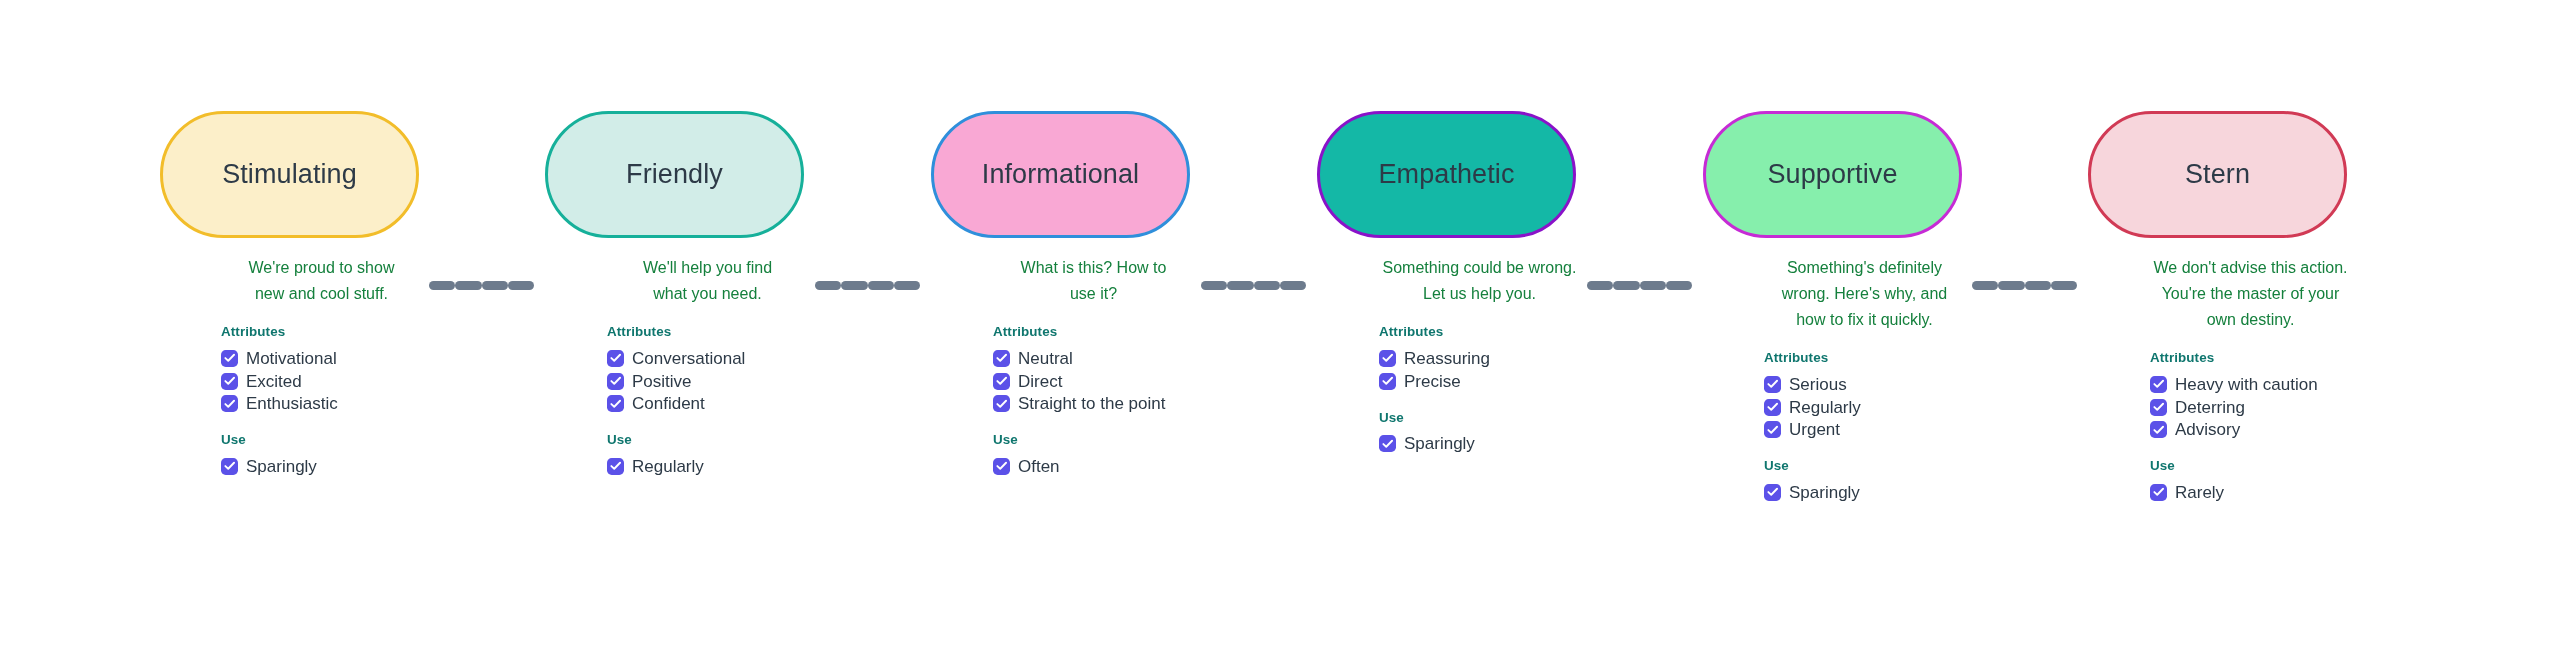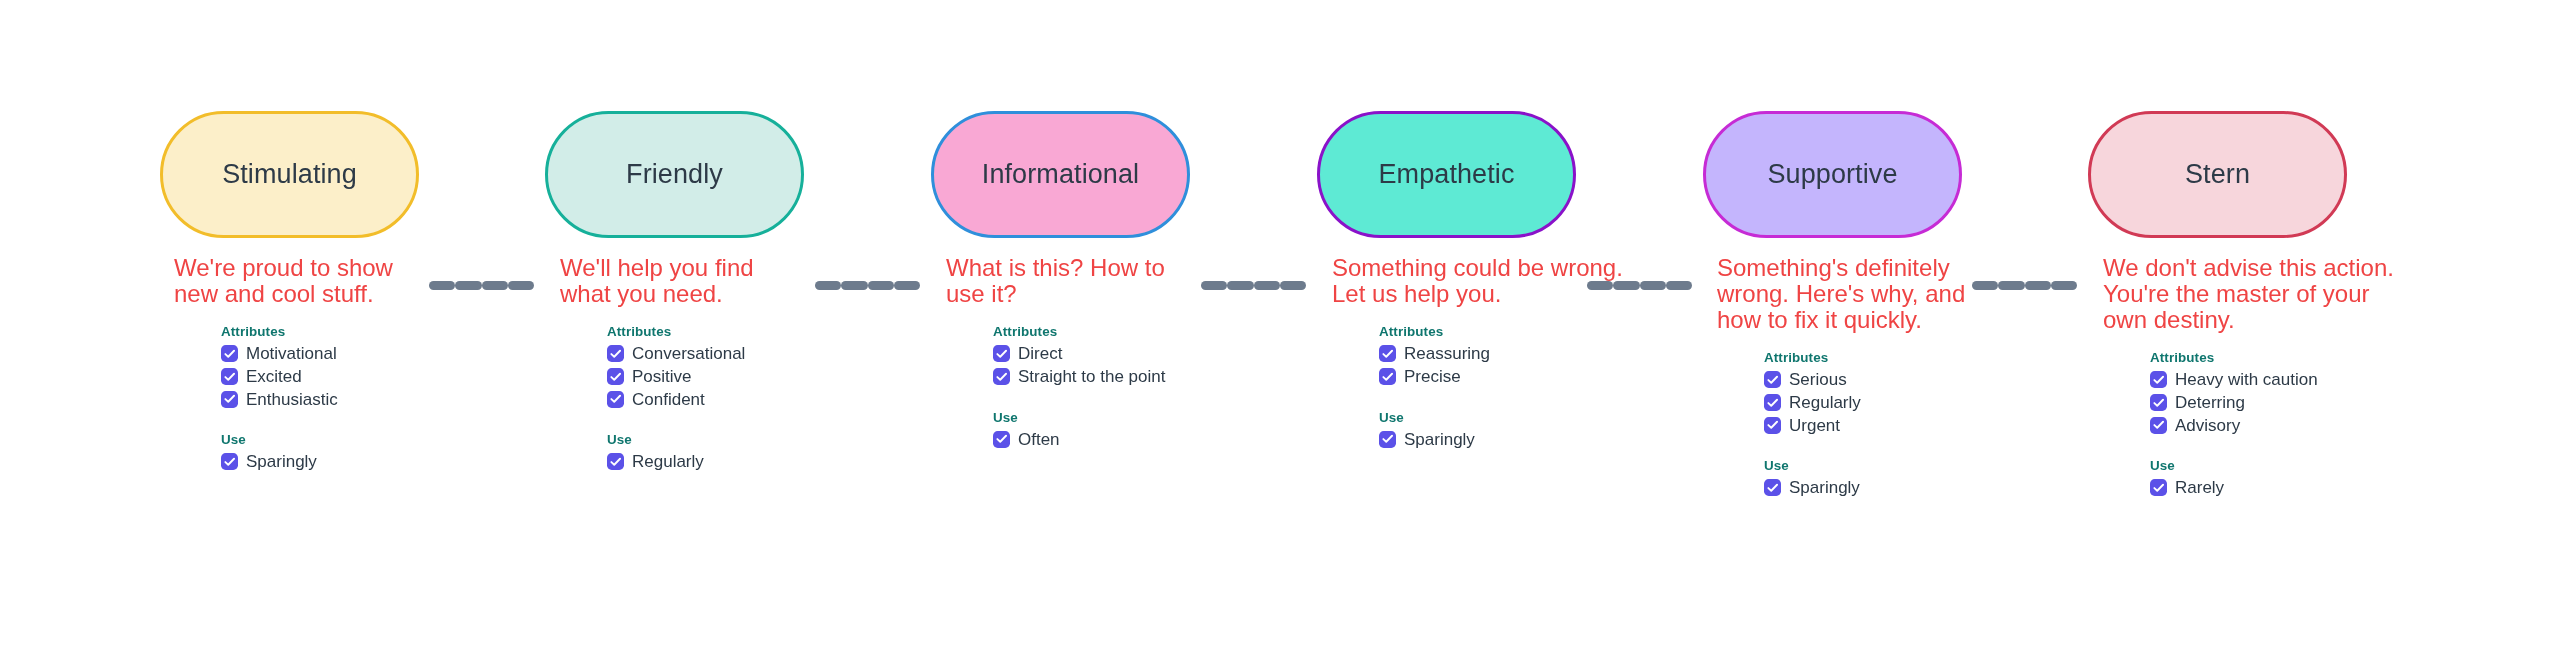--- a/index.html
+++ b/index.html
@@ -65,40 +65,41 @@
     background: #6d7b8d;
   }
 
   
   .col {
     position: absolute;
     top: 255px;
     width: 315px;
   }
   .col-desc {
-    font-size: 24px;
+    font-size: 16px;
     line-height: 26px;
-    color: #ef4444;
+    color: #15803d;
     margin-left: -47px;
     width: 295px;
     white-space: pre-line;
+    text-align: center;
   }
   .section {
     margin-top: 17.4px;
   }
   .section-title {
     font-size: 13.4px;
     font-weight: bold;
     color: #0f766e;
     letter-spacing: 0.1px;
     margin-bottom: 6px;
   }
   .check-row {
     display: flex;
-    align-items: flex-start;
+    align-items: flex-end;
     height: 21.5px;
     margin-bottom: 1.3px;
   }
   .checkbox {
     width: 17px;
     height: 17px;
     border-radius: 4.7px;
     background: #5b51e8;
     flex: 0 0 auto;
     position: relative;
@@ -148,30 +149,30 @@
       </div>
       <div class="pill" style="left: 931px; background: #f9a8d4; border-color: rgb(47, 143, 219);">
         <div class="pill-label">Informational</div>
       </div>
       <div class="connector" style="left: 1201px; width: 105px;">
         <span class="dash" style="background: rgb(109, 123, 141);"></span>
         <span class="dash" style="background: rgb(109, 123, 141);"></span>
         <span class="dash" style="background: rgb(109, 123, 141);"></span>
         <span class="dash" style="background: rgb(109, 123, 141);"></span>
       </div>
-      <div class="pill" style="left: 1317px; background: #5eead4; border-color: rgb(138, 18, 201);">
+      <div class="pill" style="left: 1317px; background: #14b8a6; border-color: rgb(138, 18, 201);">
         <div class="pill-label">Empathetic</div>
       </div>
       <div class="connector" style="left: 1587px; width: 105px;">
         <span class="dash" style="background: rgb(109, 123, 141);"></span>
         <span class="dash" style="background: rgb(109, 123, 141);"></span>
         <span class="dash" style="background: rgb(109, 123, 141);"></span>
         <span class="dash" style="background: rgb(109, 123, 141);"></span>
       </div>
-      <div class="pill" style="left: 1703px; background: #c4b5fd; border-color: rgb(198, 43, 213);">
+      <div class="pill" style="left: 1703px; background: #86efac; border-color: rgb(198, 43, 213);">
         <div class="pill-label">Supportive</div>
       </div>
       <div class="connector" style="left: 1972px; width: 105px;">
         <span class="dash" style="background: rgb(109, 123, 141);"></span>
         <span class="dash" style="background: rgb(109, 123, 141);"></span>
         <span class="dash" style="background: rgb(109, 123, 141);"></span>
         <span class="dash" style="background: rgb(109, 123, 141);"></span>
       </div>
       <div class="pill" style="left: 2088px; background: rgb(247, 214, 220); border-color: rgb(209, 58, 85);">
         <div class="pill-label">Stern</div>
@@ -267,20 +268,28 @@
         <div class="col-desc">What is this? How to
 use it?</div>
         <div class="section">
           <div class="section-title">Attributes</div>
           <div class="check-row">
             <span class="checkbox" style="background: rgb(91, 81, 232);">
               <svg viewBox="0 0 17 15" xmlns="http://www.w3.org/2000/svg">
                 <path d="M2 7.6 L6.3 11.6 L15 2.6" fill="none" stroke="#ffffff" stroke-width="2.8" stroke-linecap="round" stroke-linejoin="round"></path>
               </svg>
             </span>
+            <span class="check-label">Neutral</span>
+          </div>
+          <div class="check-row">
+            <span class="checkbox" style="background: rgb(91, 81, 232);">
+              <svg viewBox="0 0 17 15" xmlns="http://www.w3.org/2000/svg">
+                <path d="M2 7.6 L6.3 11.6 L15 2.6" fill="none" stroke="#ffffff" stroke-width="2.8" stroke-linecap="round" stroke-linejoin="round"></path>
+              </svg>
+            </span>
             <span class="check-label">Direct</span>
           </div>
           <div class="check-row">
             <span class="checkbox" style="background: rgb(91, 81, 232);">
               <svg viewBox="0 0 17 15" xmlns="http://www.w3.org/2000/svg">
                 <path d="M2 7.6 L6.3 11.6 L15 2.6" fill="none" stroke="#ffffff" stroke-width="2.8" stroke-linecap="round" stroke-linejoin="round"></path>
               </svg>
             </span>
             <span class="check-label">Straight to the point</span>
           </div>

